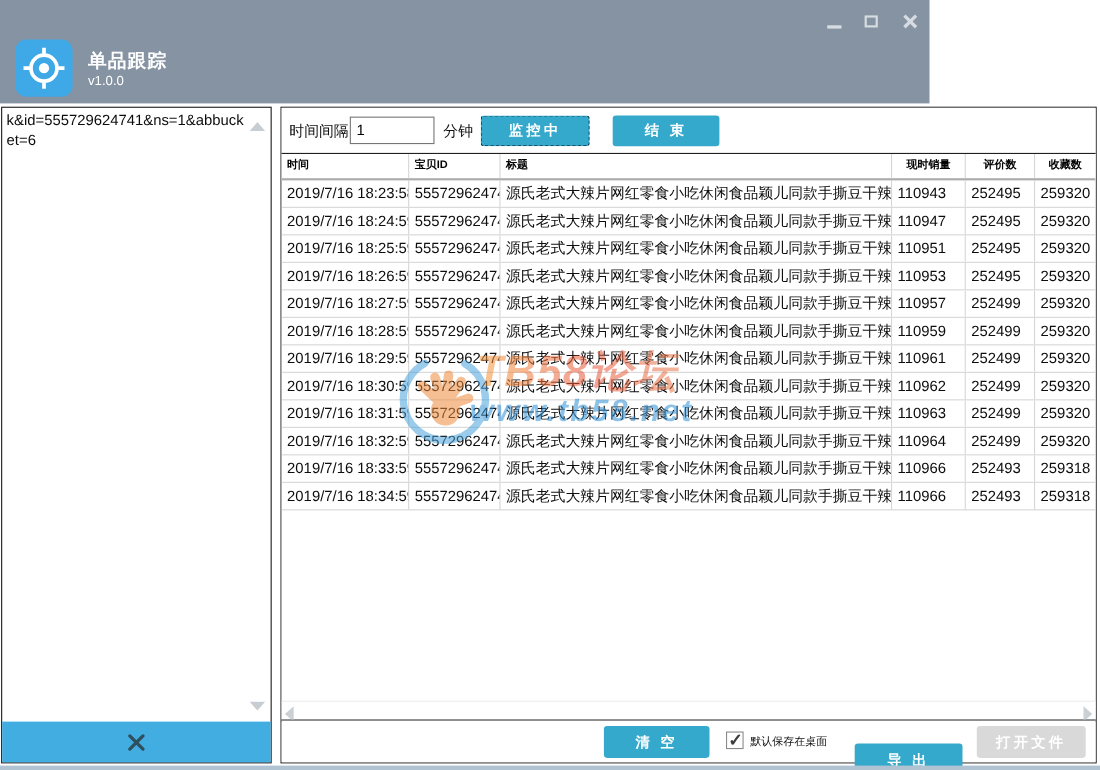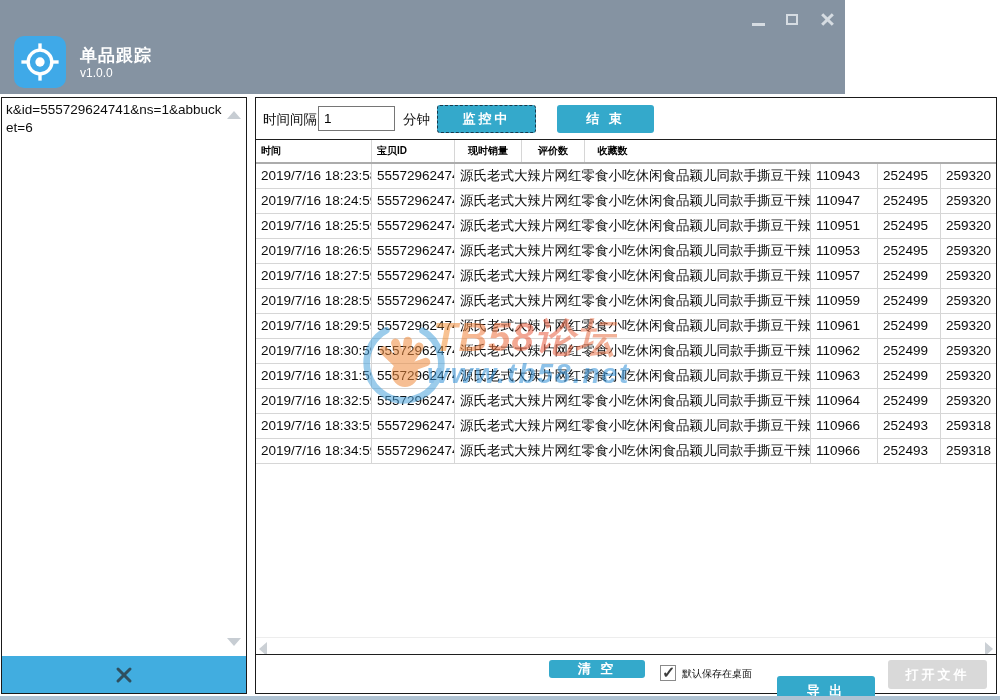--- a/index.html
+++ b/index.html
@@ -58,21 +58,21 @@
   
   .watermark { position:absolute; left:105px; top:216px; width:300px; height:110px; opacity:0.55; pointer-events:none; }
   .wm-ring { position:absolute; left:0; top:6px; width:86px; height:86px; }
   .wm-line1 { position:absolute; left:72px; top:-4px; font-size:40px; font-weight:bold; font-style:italic; letter-spacing:1px;
               background:linear-gradient(90deg,#F59B3A 0%,#E8563C 55%,#E8794A 100%);
               -webkit-background-clip:text; background-clip:text; color:transparent; white-space:nowrap; }
   .wm-line2 { position:absolute; left:66px; top:44px; font-size:28px; font-weight:bold; font-style:italic; color:#2F8FD6; letter-spacing:2px; white-space:nowrap; }
 
   
   .bottombar { position:absolute; left:0; right:0; bottom:0; height:37px; background:#fff; }
-  .btn-clear { position:absolute; left:293px; top:4px; width:96px; height:18px; }
+  .btn-clear { position:absolute; left:293px; top:4px; width:96px; height:29px; }
   .save-check { position:absolute; left:404px; top:9px; appearance:none; -webkit-appearance:none; width:16px; height:16px; border:1px solid #8a8a8a; background:#fff; cursor:pointer; }
   .save-check:checked::after { content:"\2713"; position:absolute; left:1px; top:-3px; font-size:16px; font-weight:bold; color:#3c3c3c; }
   .save-label { position:absolute; left:426px; top:11px; font-size:10px; color:#111; cursor:pointer; }
   .btn-export { position:absolute; left:521px; top:20px; width:98px; height:29px; }
   .btn-open { position:absolute; left:632px; top:4px; width:99px; height:29px; background:#D9D9D9; color:#fff; cursor:default; }
 
   .window-bottom-edge { position:absolute; left:0; bottom:0; width:1000px; height:4px; background:#AFC3D3; }
 </style>
 </head>
 <body>
@@ -122,20 +122,21 @@
       <input class="interval-input" type="text" value="1" style="">
       <span class="lbl lbl-unit">分钟</span>
       <button class="btn btn-monitor">监控中</button>
       <button class="btn btn-stop">结 束</button>
     </div>
 
     <div class="grid">
       <div class="grid-header">
         <div class="hcell c0">时间</div>
         <div class="hcell c1">宝贝ID</div>
+        <div class="hcell c2">标题</div>
         <div class="hcell c3">现时销量</div>
         <div class="hcell c4">评价数</div>
         <div class="hcell c5">收藏数</div>
       </div>
       <div>
           <div class="row">
     <div class="cell c0">2019/7/16 18:23:58</div>
     <div class="cell c1">555729624741</div>
     <div class="cell c2">源氏老式大辣片网红零食小吃休闲食品颖儿同款手撕豆干辣条大礼</div>
     <div class="cell c3">110943</div>

